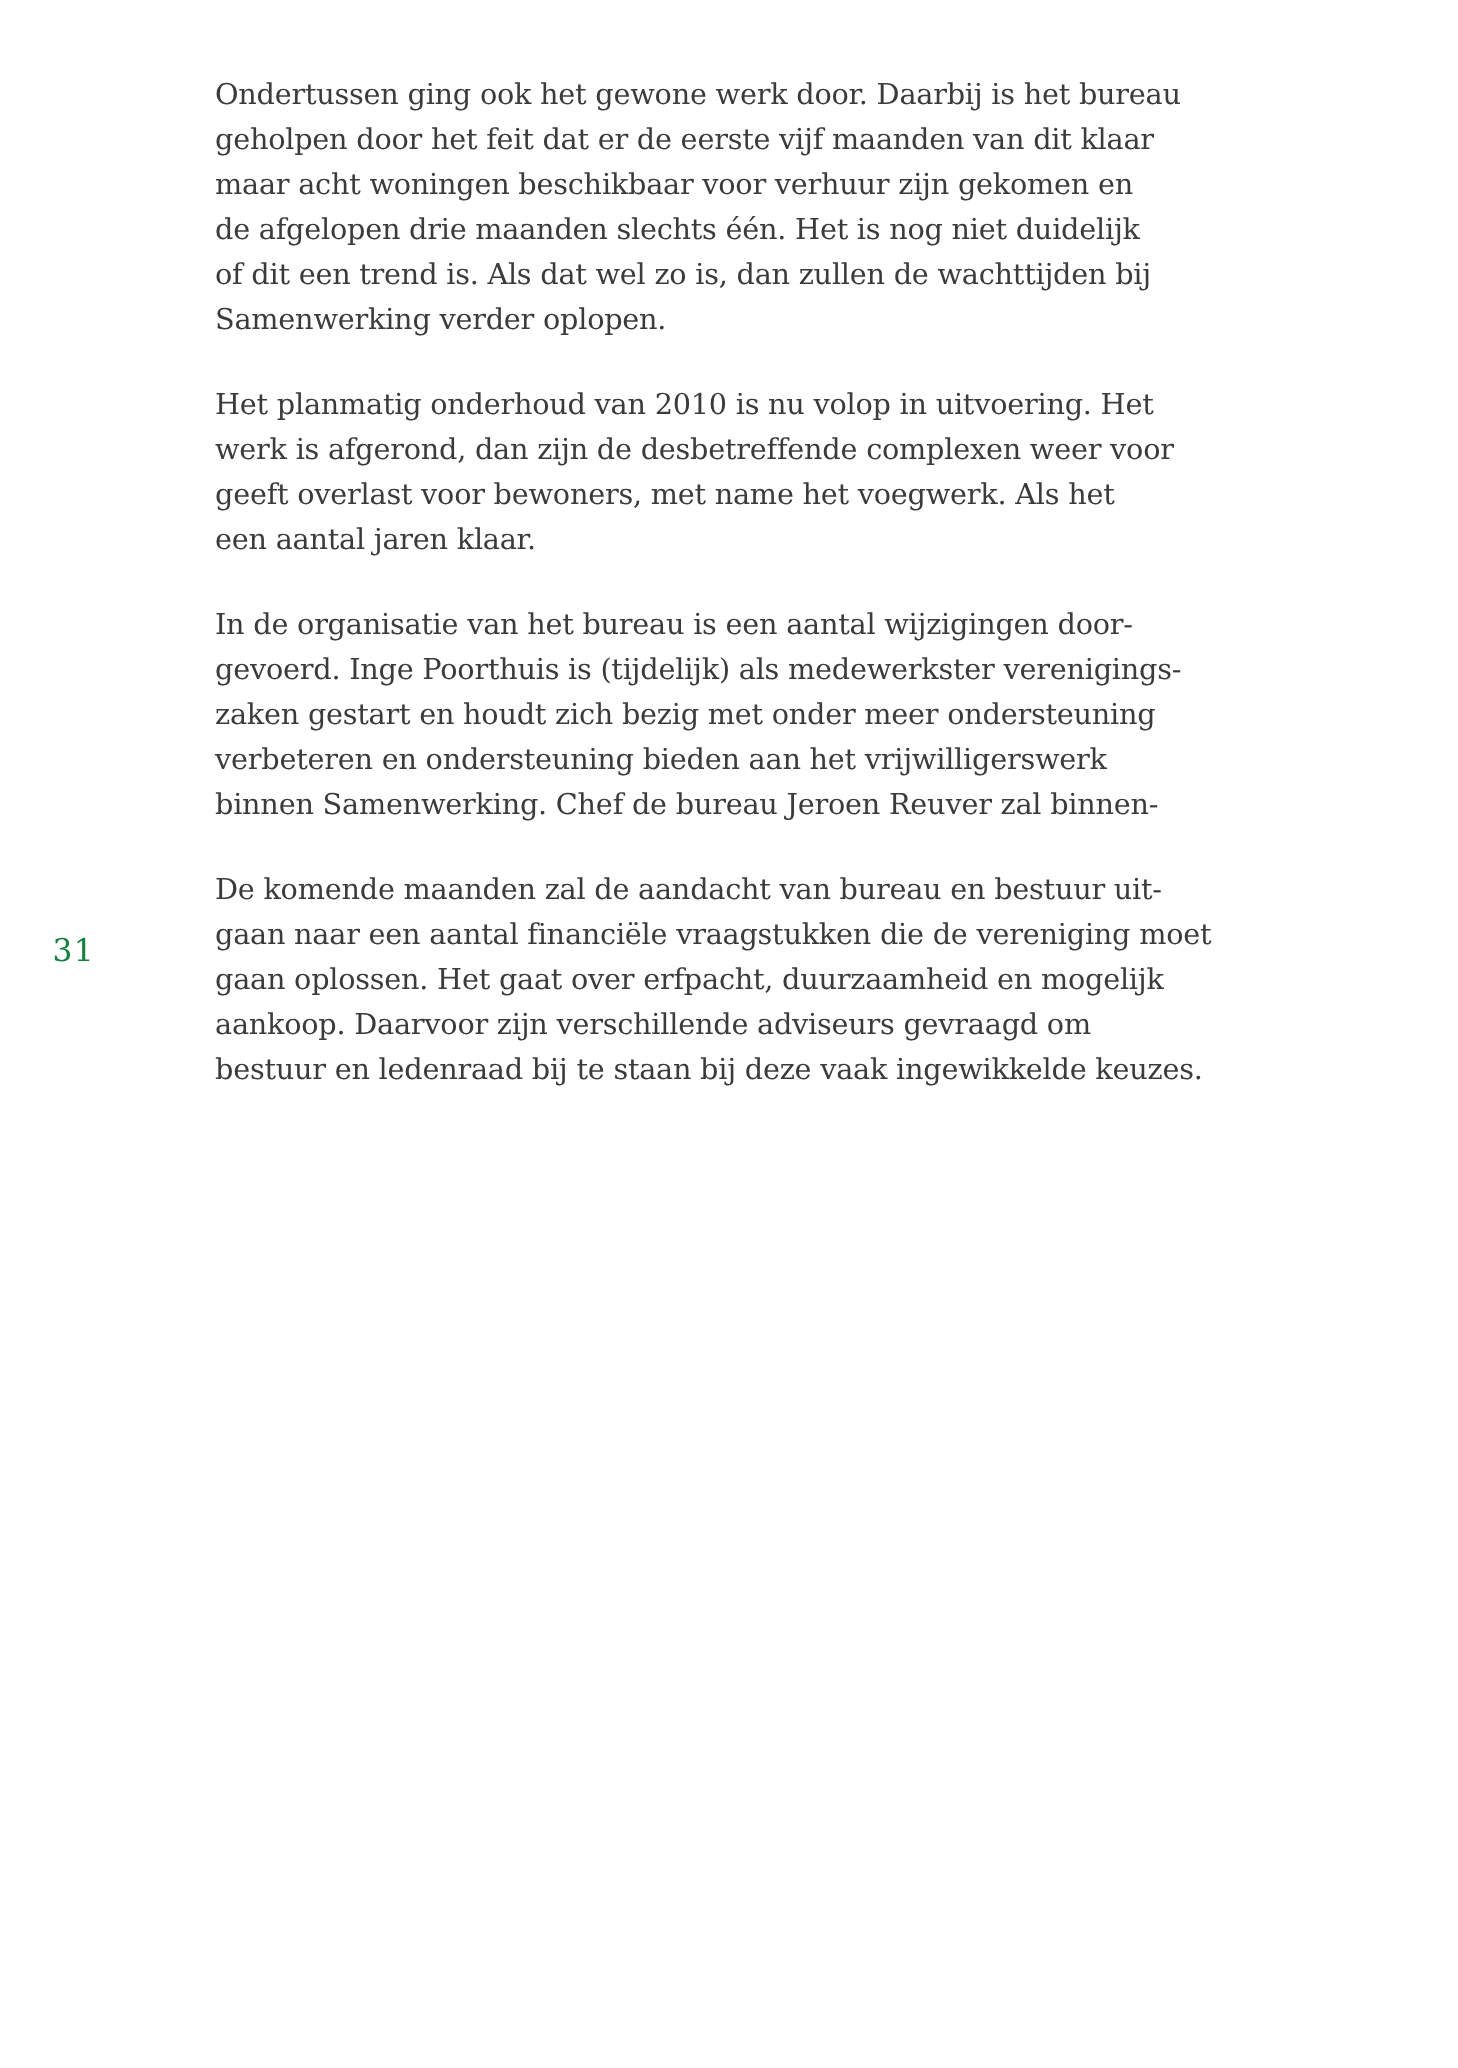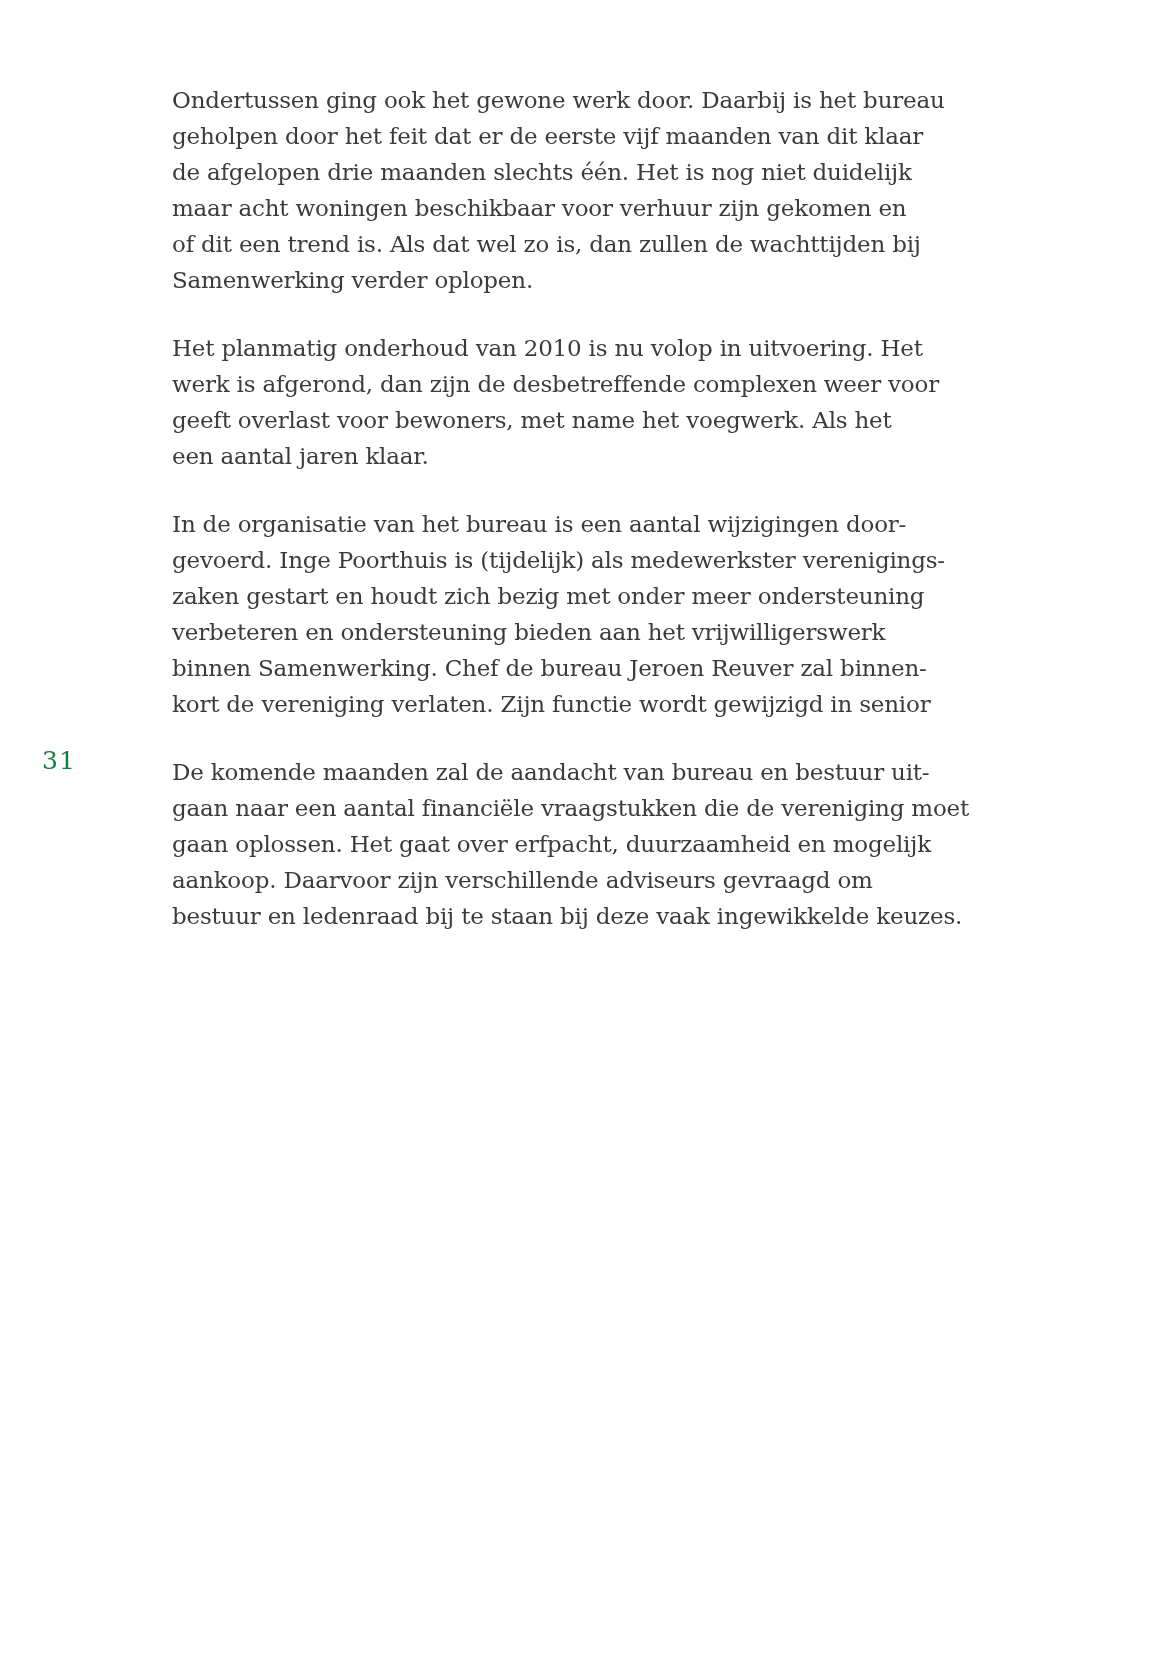--- a/index.html
+++ b/index.html
@@ -15,21 +15,21 @@
     font-family: "DejaVu Serif", "Liberation Serif", serif;
   }
   .page {
     position: absolute;
     inset: 0;
     background: #ffffff;
   }
   .text-block {
     position: absolute;
     left: 172px;
-    top: 82px;
+    top: 58px;
     width: 860px;
     color: #3b3b3a;
     font-size: 23px;
     line-height: 36px;
     letter-spacing: -0.2px;
   }
   .para {
     margin: 0 0 32px 0;
     padding: 0;
   }
@@ -54,40 +54,39 @@
 
 <div class="page">
 
   <span class="page-number">31</span>
 
   <div class="text-block">
 
     <p class="para">
       <span class="line">Ondertussen ging ook het gewone werk door. Daarbij is het bureau</span>
       <span class="line">geholpen door het feit dat er de eerste vijf maanden van dit klaar</span>
+      <span class="line">maar acht woningen beschikbaar voor verhuur zijn gekomen en</span>
       <span class="line">de afgelopen drie maanden slechts één. Het is nog niet duidelijk</span>
-      <span class="line">maar acht woningen beschikbaar voor verhuur zijn gekomen en</span>
       <span class="line">of dit een trend is. Als dat wel zo is, dan zullen de wachttijden bij</span>
       <span class="line">Samenwerking verder oplopen.</span>
     </p>
 
     <p class="para">
       <span class="line">Het planmatig onderhoud van 2010 is nu volop in uitvoering. Het</span>
       <span class="line">werk is afgerond, dan zijn de desbetreffende complexen weer voor</span>
       <span class="line">geeft overlast voor bewoners, met name het voegwerk. Als het</span>
       <span class="line">een aantal jaren klaar.</span>
     </p>
 
     <p class="para">
       <span class="line">In de organisatie van het bureau is een aantal wijzigingen door-</span>
       <span class="line">gevoerd. Inge Poorthuis is (tijdelijk) als medewerkster verenigings-</span>
       <span class="line">zaken gestart en houdt zich bezig met onder meer ondersteuning</span>
       <span class="line">verbeteren en ondersteuning bieden aan het vrijwilligerswerk</span>
       <span class="line">binnen Samenwerking. Chef de bureau Jeroen Reuver zal binnen-</span>
-      <span class="line">kort de vereniging verlaten. Zijn functie wordt gewijzigd in senior</span>
     </p>
 
     <p class="para">
       <span class="line">De komende maanden zal de aandacht van bureau en bestuur uit-</span>
       <span class="line">gaan naar een aantal financiële vraagstukken die de vereniging moet</span>
       <span class="line">gaan oplossen. Het gaat over erfpacht, duurzaamheid en mogelijk</span>
       <span class="line">aankoop. Daarvoor zijn verschillende adviseurs gevraagd om</span>
       <span class="line">bestuur en ledenraad bij te staan bij deze vaak ingewikkelde keuzes.</span>
     </p>
 

